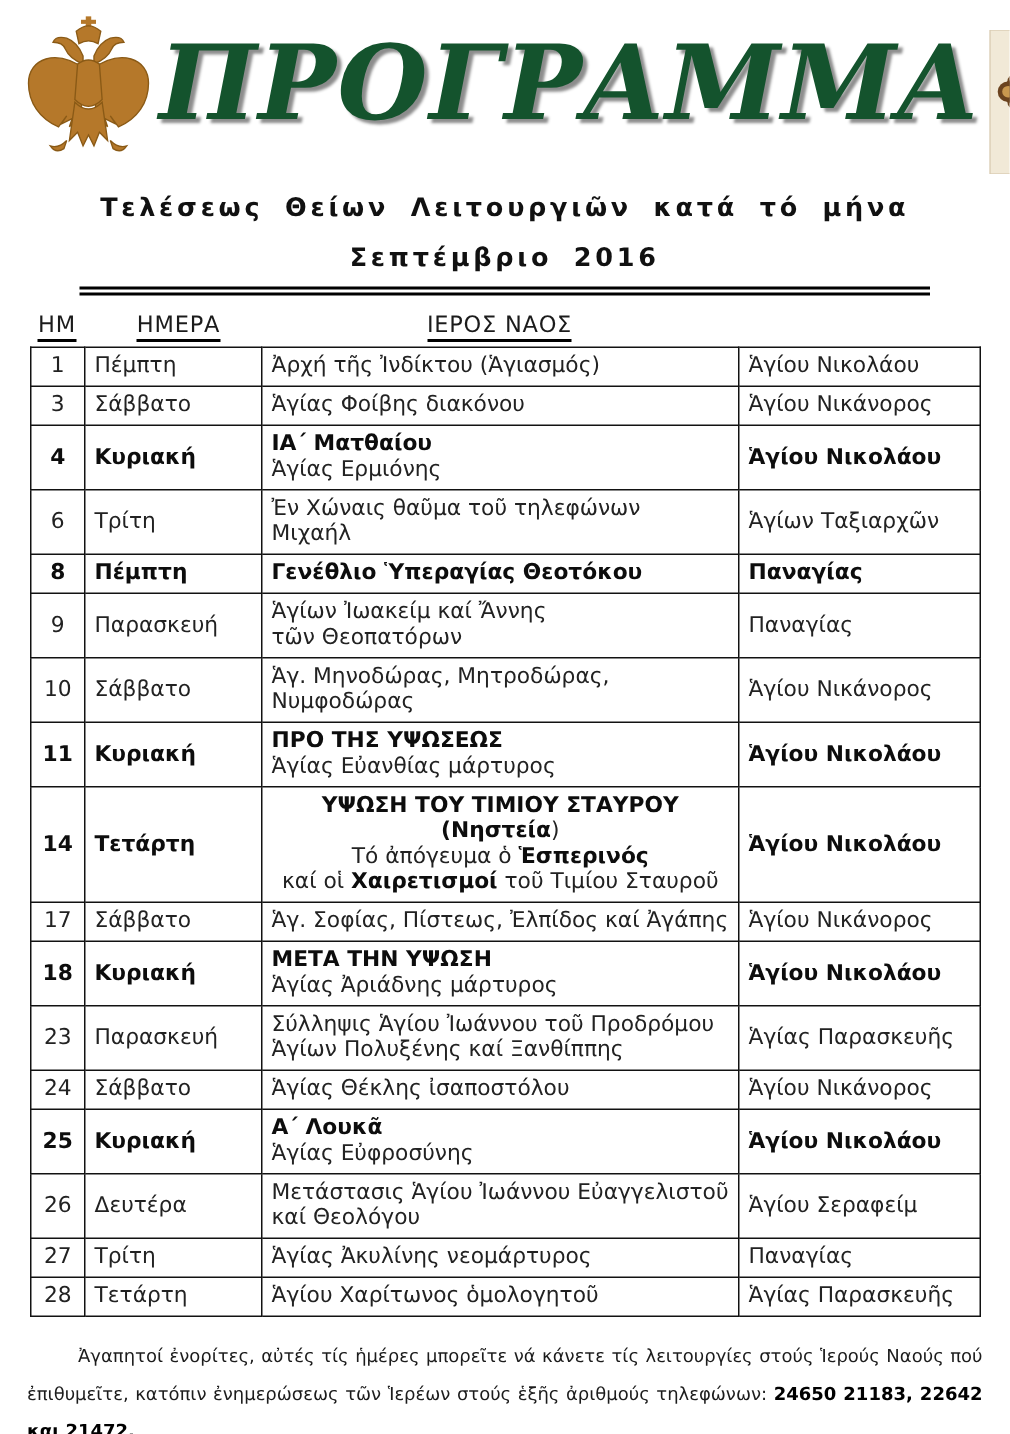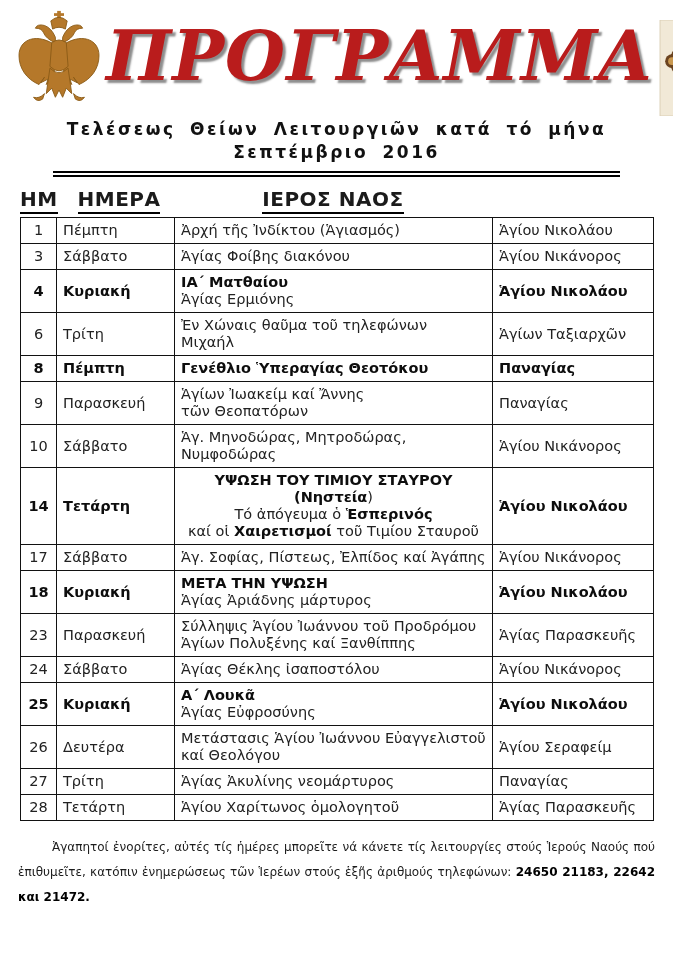--- a/index.html
+++ b/index.html
@@ -10,41 +10,41 @@
   }
   
   .masthead{display:flex;align-items:flex-start;padding:10px 6px 0 12px;}
   .eagle-wrap{width:94px;height:100px;flex:0 0 auto;}
   .cross-wrap{width:86px;height:96px;flex:0 0 auto;margin-top:10px;}
   .title-wrap{flex:1;text-align:center;padding-top:6px;}
   .big-title{
     font-family:"DejaVu Serif","Liberation Serif",serif;
     font-style:italic;font-weight:bold;
     font-size:69px;line-height:80px;letter-spacing:1px;
-    color:#b91c1c;
+    color:#14532d;
     text-shadow:3px 3px 2px rgba(0,0,0,0.45);
     white-space:nowrap;
   }
   .subtitle{ text-align:center;margin-top:2px; }
   .subtitle-inner{
     display:inline-block;
     border-bottom:6px double #000;
     padding:0 14px 7px 14px;
   }
   .sub-line{
     font-weight:bold;font-size:17px;line-height:23px;
-    letter-spacing:2.5px;word-spacing:6px;color:#111;
+    letter-spacing:2.5px;word-spacing:6px;color:#111;margin-top:10px;
   }
   
   .col-head{
     display:grid;grid-template-columns:36px 118px 318px 161px;
     margin:10px 0 3px 20px;width:633px;
   }
   .col-head .lbl{
-    font-weight:bold;font-size:20px;letter-spacing:0.5px;text-align:center;
+    font-weight:normal;font-size:15px;letter-spacing:0.5px;text-align:center;
   }
   .col-head .u{border-bottom:2.5px solid #000;display:inline-block;padding-bottom:1px;}
   .ch-num{text-align:center;}
   .ch-day{padding-left:8px;}
   .ch-feast{text-align:center;letter-spacing:4px;}
   .ch-naos{text-align:center;}
   
   table.program{
     border-collapse:collapse;margin-left:20px;width:633px;
     table-layout:fixed;
@@ -217,20 +217,29 @@
       <tr>
         <td class="c-num">10</td>
         <td class="c-day">Σάββατο</td>
         <td class="c-feast">
           <div class="feast-line"><span>Ἁγ. Μηνοδώρας,  Μητροδώρας,</span></div>
           <div class="feast-line"><span>Νυμφοδώρας</span></div>
         </td>
         <td class="c-naos">Ἁγίου Νικάνορος</td>
       </tr>
       <tr class="bold-row">
+        <td class="c-num">11</td>
+        <td class="c-day">Κυριακή</td>
+        <td class="c-feast">
+          <div class="feast-line"><span class="b">ΠΡΟ ΤΗΣ ΥΨΩΣΕΩΣ</span></div>
+          <div class="feast-line"><span>Ἁγίας Εὐανθίας μάρτυρος</span></div>
+        </td>
+        <td class="c-naos">Ἁγίου Νικολάου</td>
+      </tr>
+      <tr class="bold-row">
         <td class="c-num">14</td>
         <td class="c-day">Τετάρτη</td>
         <td class="c-feast center">
           <div class="feast-line"><span class="b">ΥΨΩΣΗ ΤΟΥ ΤΙΜΙΟΥ ΣΤΑΥΡΟΥ</span></div>
           <div class="feast-line"><span class="b">(Νηστεία</span><span>)</span></div>
           <div class="feast-line"><span>Τό ἀπόγευμα ὁ </span><span class="b">Ἑσπερινός</span></div>
           <div class="feast-line"><span>καί οἱ </span><span class="b">Χαιρετισμοί</span><span> τοῦ Τιμίου Σταυροῦ</span></div>
         </td>
         <td class="c-naos">Ἁγίου Νικολάου</td>
       </tr>

